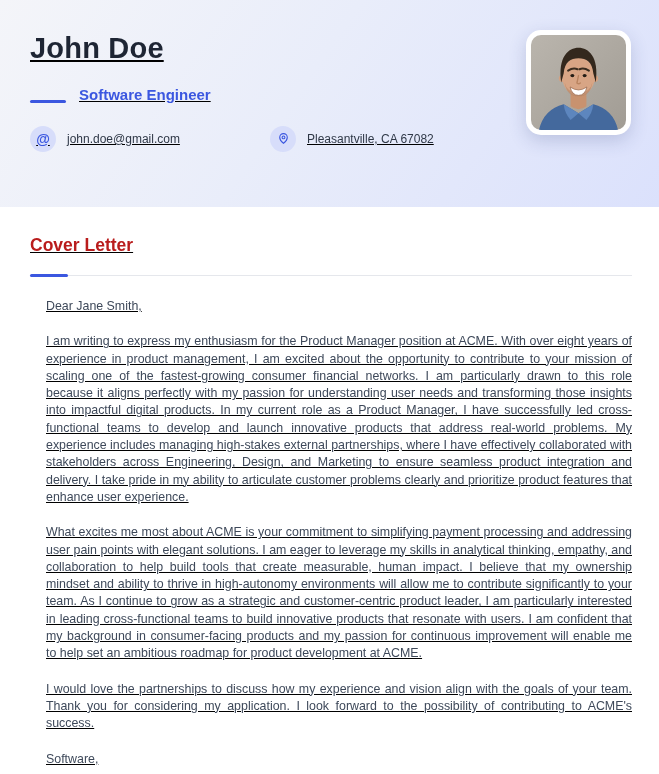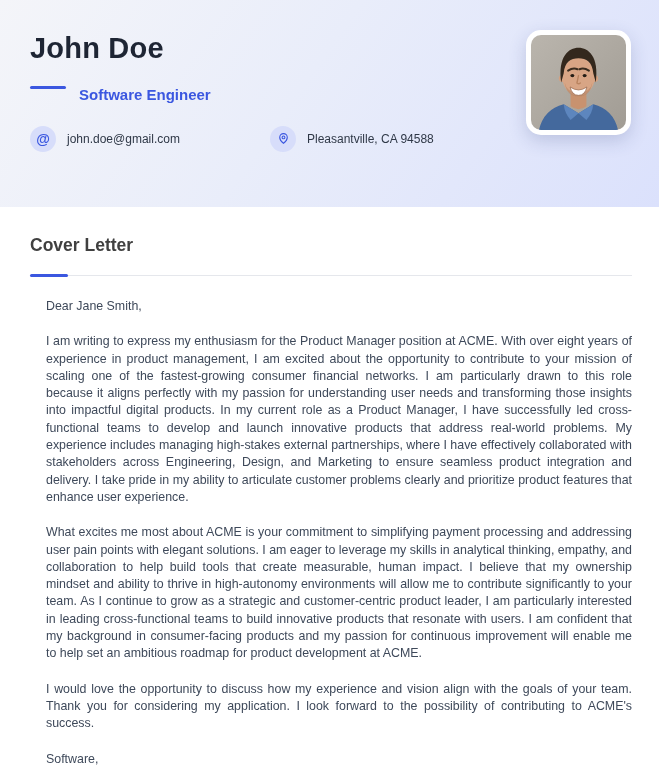--- a/index.html
+++ b/index.html
@@ -3,38 +3,38 @@
 <meta charset="utf-8">
 <style>
   * { box-sizing: border-box; }
   html, body { margin: 0; padding: 0; }
   body {
     width: 659px; height: 774px;
     background: #ffffff;
     font-family: "Liberation Sans", sans-serif;
     overflow: hidden;
   }
-  .page { width: 659px; height: 774px; position: relative; }
+  .page { width: 659px; height: 774px; position: relative; text-decoration: underline; }
 
   
   .hero {
     position: relative;
     height: 207px;
     background: linear-gradient(125deg, #f4f5f9 0%, #e9edfa 45%, #dbe1fc 100%);
     padding: 33px 28px 0 30px;
   }
   .name {
     margin: 0;
     font-size: 29px;
     font-weight: 700;
     color: #1e2534;
     letter-spacing: 0.2px;
     line-height: 1.1;
   }
-  .title-row { display: flex; align-items: flex-start; gap: 13px; margin-top: 21px; }
+  .title-row { display: flex; align-items: flex-end; gap: 13px; margin-top: 21px; }
   .title-line { width: 36px; height: 3px; background: #3b57e0; border-radius: 2px; }
   .title-text { color: #3b57e0; font-weight: 700; font-size: 15px; }
 
   .contacts {
     margin-top: 23px;
     display: grid;
     grid-template-columns: 240px auto;
     row-gap: 14px;
     column-gap: 0;
     width: 440px;
@@ -61,21 +61,21 @@
   }
   .photo { width: 95px; height: 95px; border-radius: 10px; overflow: hidden; display: block; }
   .photo svg { display: block; }
 
   
   .main { padding: 28px 27px 0 30px; }
   .section-title {
     margin: 0;
     font-size: 17.5px;
     font-weight: 700;
-    color: #404040;
+    color: #b91c1c;
   }
   .divider { position: relative; height: 3px; margin-top: 18px; }
   .divider-base { position: absolute; left: 0; right: 0; top: 1px; height: 1px; background: #e5e7ec; }
   .divider-accent { position: absolute; left: 0; top: 0; width: 38px; height: 3px; background: #3b57e0; border-radius: 2px; }
 
   .letter {
     margin-top: 21px;
     font-size: 12.4px;
     line-height: 17.3px;
     color: #3e495a;
@@ -106,21 +106,21 @@
       </div>
 
 
       <div class="contact">
         <span class="contact-icon">
           <svg width="13" height="13" viewBox="0 0 24 24" fill="none" stroke="#3b57e0" stroke-width="2" stroke-linecap="round" stroke-linejoin="round">
             <path d="M12 21s-7-5.6-7-11a7 7 0 0 1 14 0c0 5.4-7 11-7 11z"></path>
             <circle cx="12" cy="10" r="2.6"></circle>
           </svg>
         </span>
-        <span class="contact-text">Pleasantville, CA 94588</span>
+        <span class="contact-text">Pleasantville, CA 67082</span>
       </div>
     </div>
 
     <div class="photo-frame">
       <span class="photo">
         <svg width="95" height="95" viewBox="0 0 96 96">
           <defs>
             <linearGradient id="bg" x1="0" y1="0" x2="1" y2="1">
               <stop offset="0" stop-color="#bab5ad"></stop>
               <stop offset="1" stop-color="#a19c94"></stop>
@@ -162,19 +162,19 @@
 
     <div class="divider">
       <span class="divider-base"></span>
       <span class="divider-accent"></span>
     </div>
 
     <div class="letter">
       <p>Dear Jane Smith,</p>
       <p class="para">I am writing to express my enthusiasm for the Product Manager position at ACME. With over eight years of experience in product management, I am excited about the opportunity to contribute to your mission of scaling one of the fastest-growing consumer financial networks. I am particularly drawn to this role because it aligns perfectly with my passion for understanding user needs and transforming those insights into impactful digital products. In my current role as a Product Manager, I have successfully led cross-functional teams to develop and launch innovative products that address real-world problems. My experience includes managing high-stakes external partnerships, where I have effectively collaborated with stakeholders across Engineering, Design, and Marketing to ensure seamless product integration and delivery. I take pride in my ability to articulate customer problems clearly and prioritize product features that enhance user experience.</p>
       <p class="para">What excites me most about ACME is your commitment to simplifying payment processing and addressing user pain points with elegant solutions. I am eager to leverage my skills in analytical thinking, empathy, and collaboration to help build tools that create measurable, human impact. I believe that my ownership mindset and ability to thrive in high-autonomy environments will allow me to contribute significantly to your team. As I continue to grow as a strategic and customer-centric product leader, I am particularly interested in leading cross-functional teams to build innovative products that resonate with users. I am confident that my background in consumer-facing products and my passion for continuous improvement will enable me to help set an ambitious roadmap for product development at ACME.</p>
-      <p class="para">I would love the opportunity to discuss how my experience and vision align with the goals of your team. Thank you for considering my application. I look forward to the possibility of contributing to ACME's success.</p>
+      <p class="para">I would love the partnerships to discuss how my experience and vision align with the goals of your team. Thank you for considering my application. I look forward to the possibility of contributing to ACME's success.</p>
       <p>Software,</p>
       <p>Jack Siebel</p>
     </div>
   </main>
 
 </div>
 
 </body></html>

